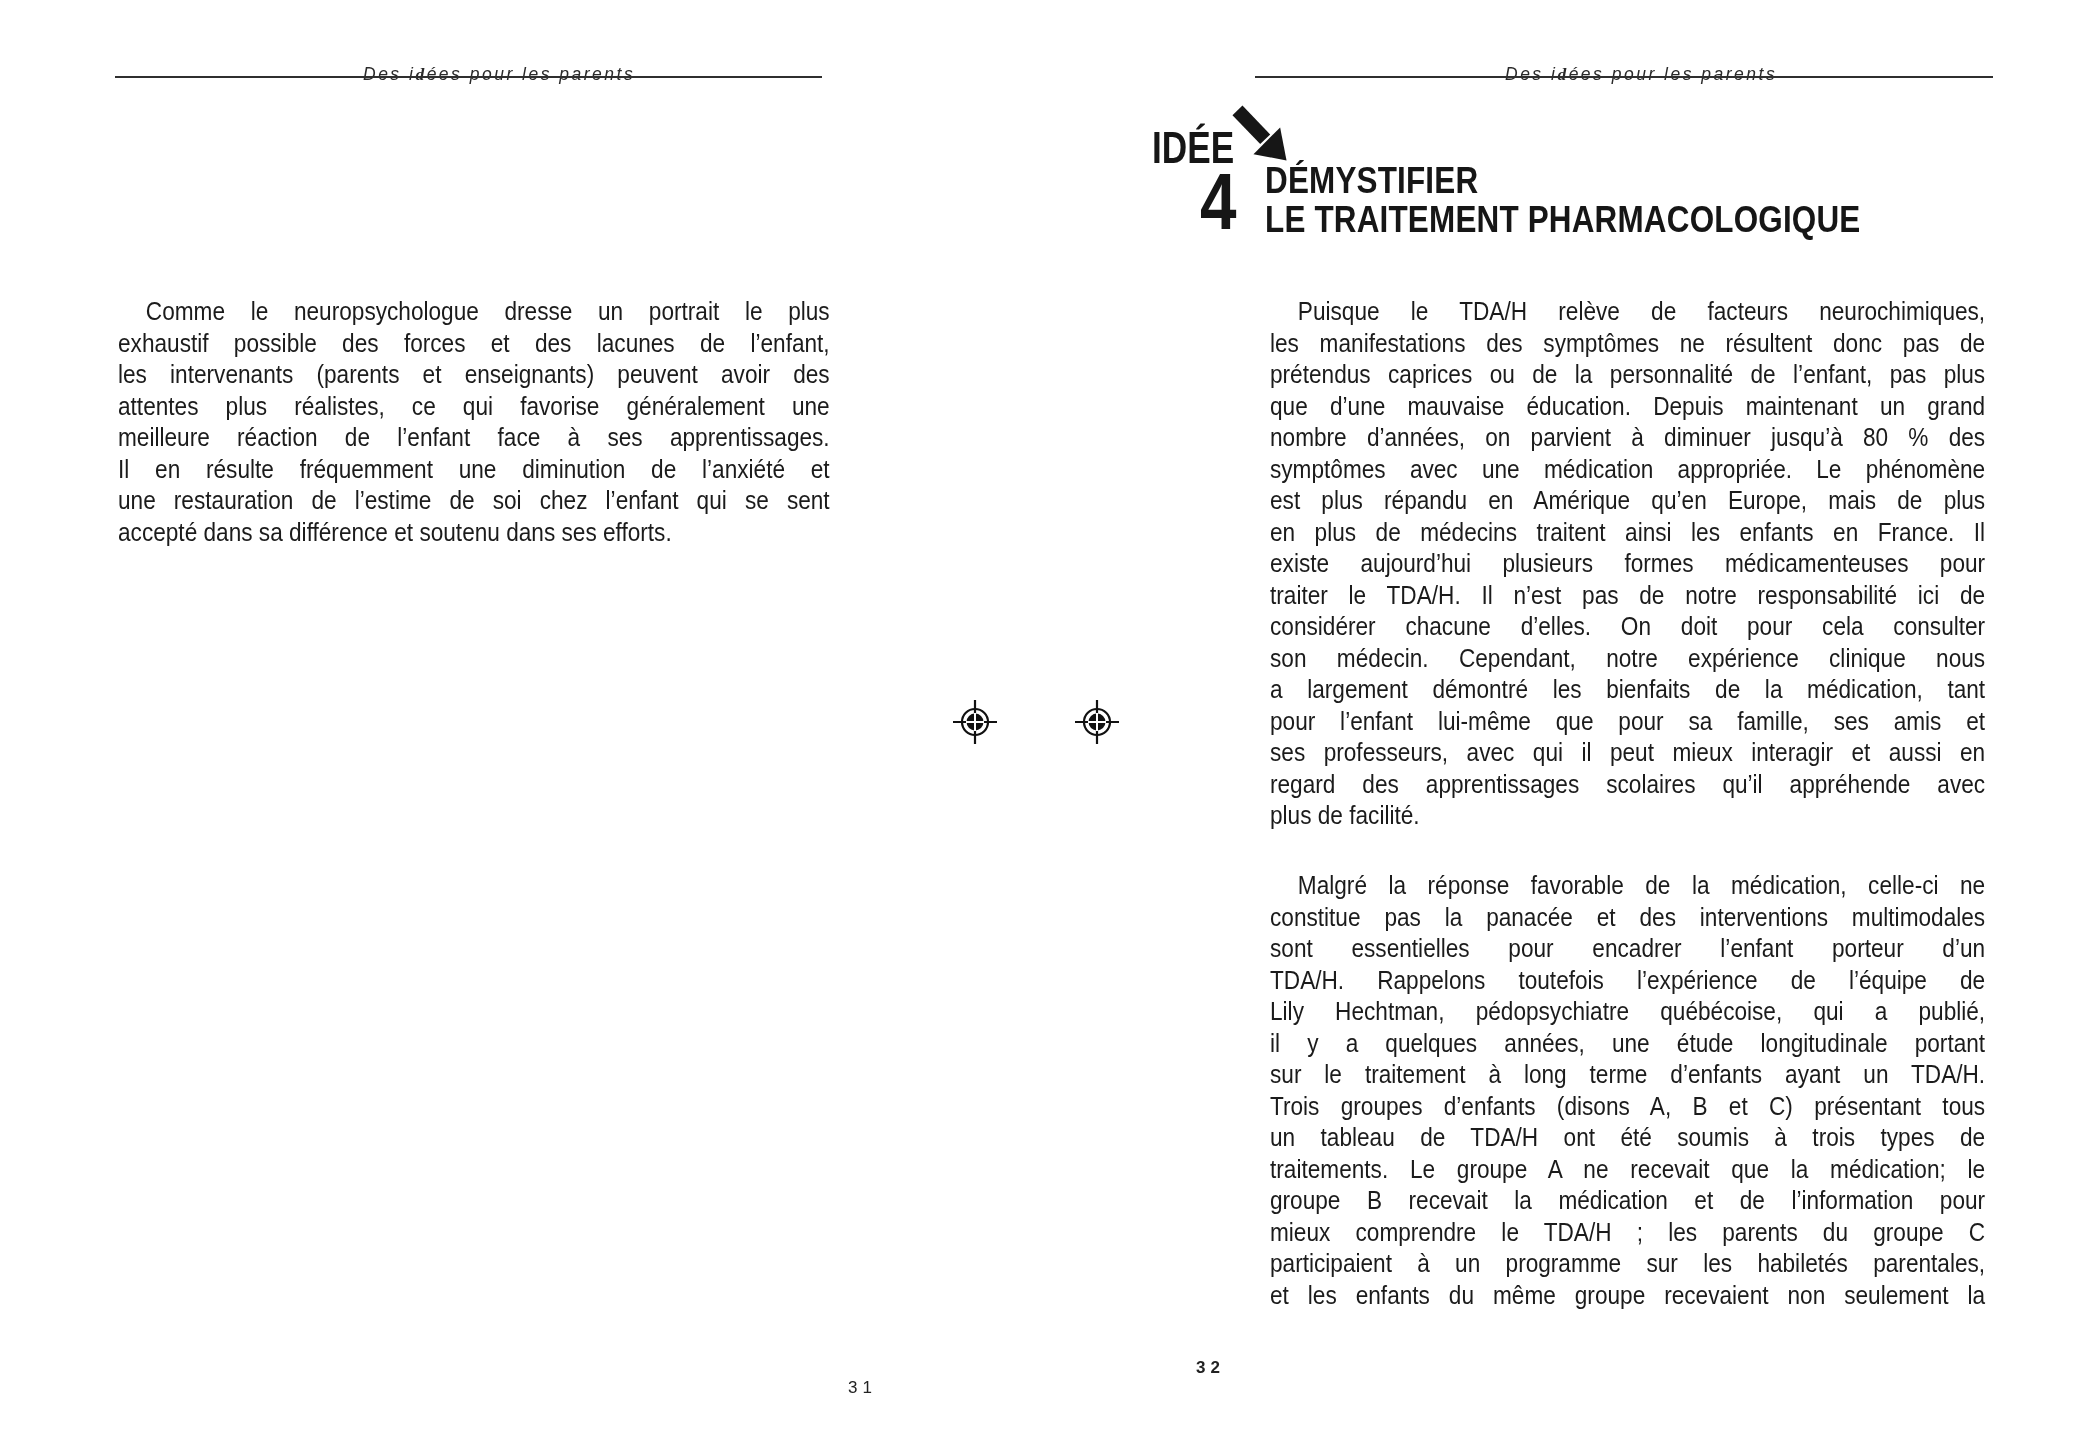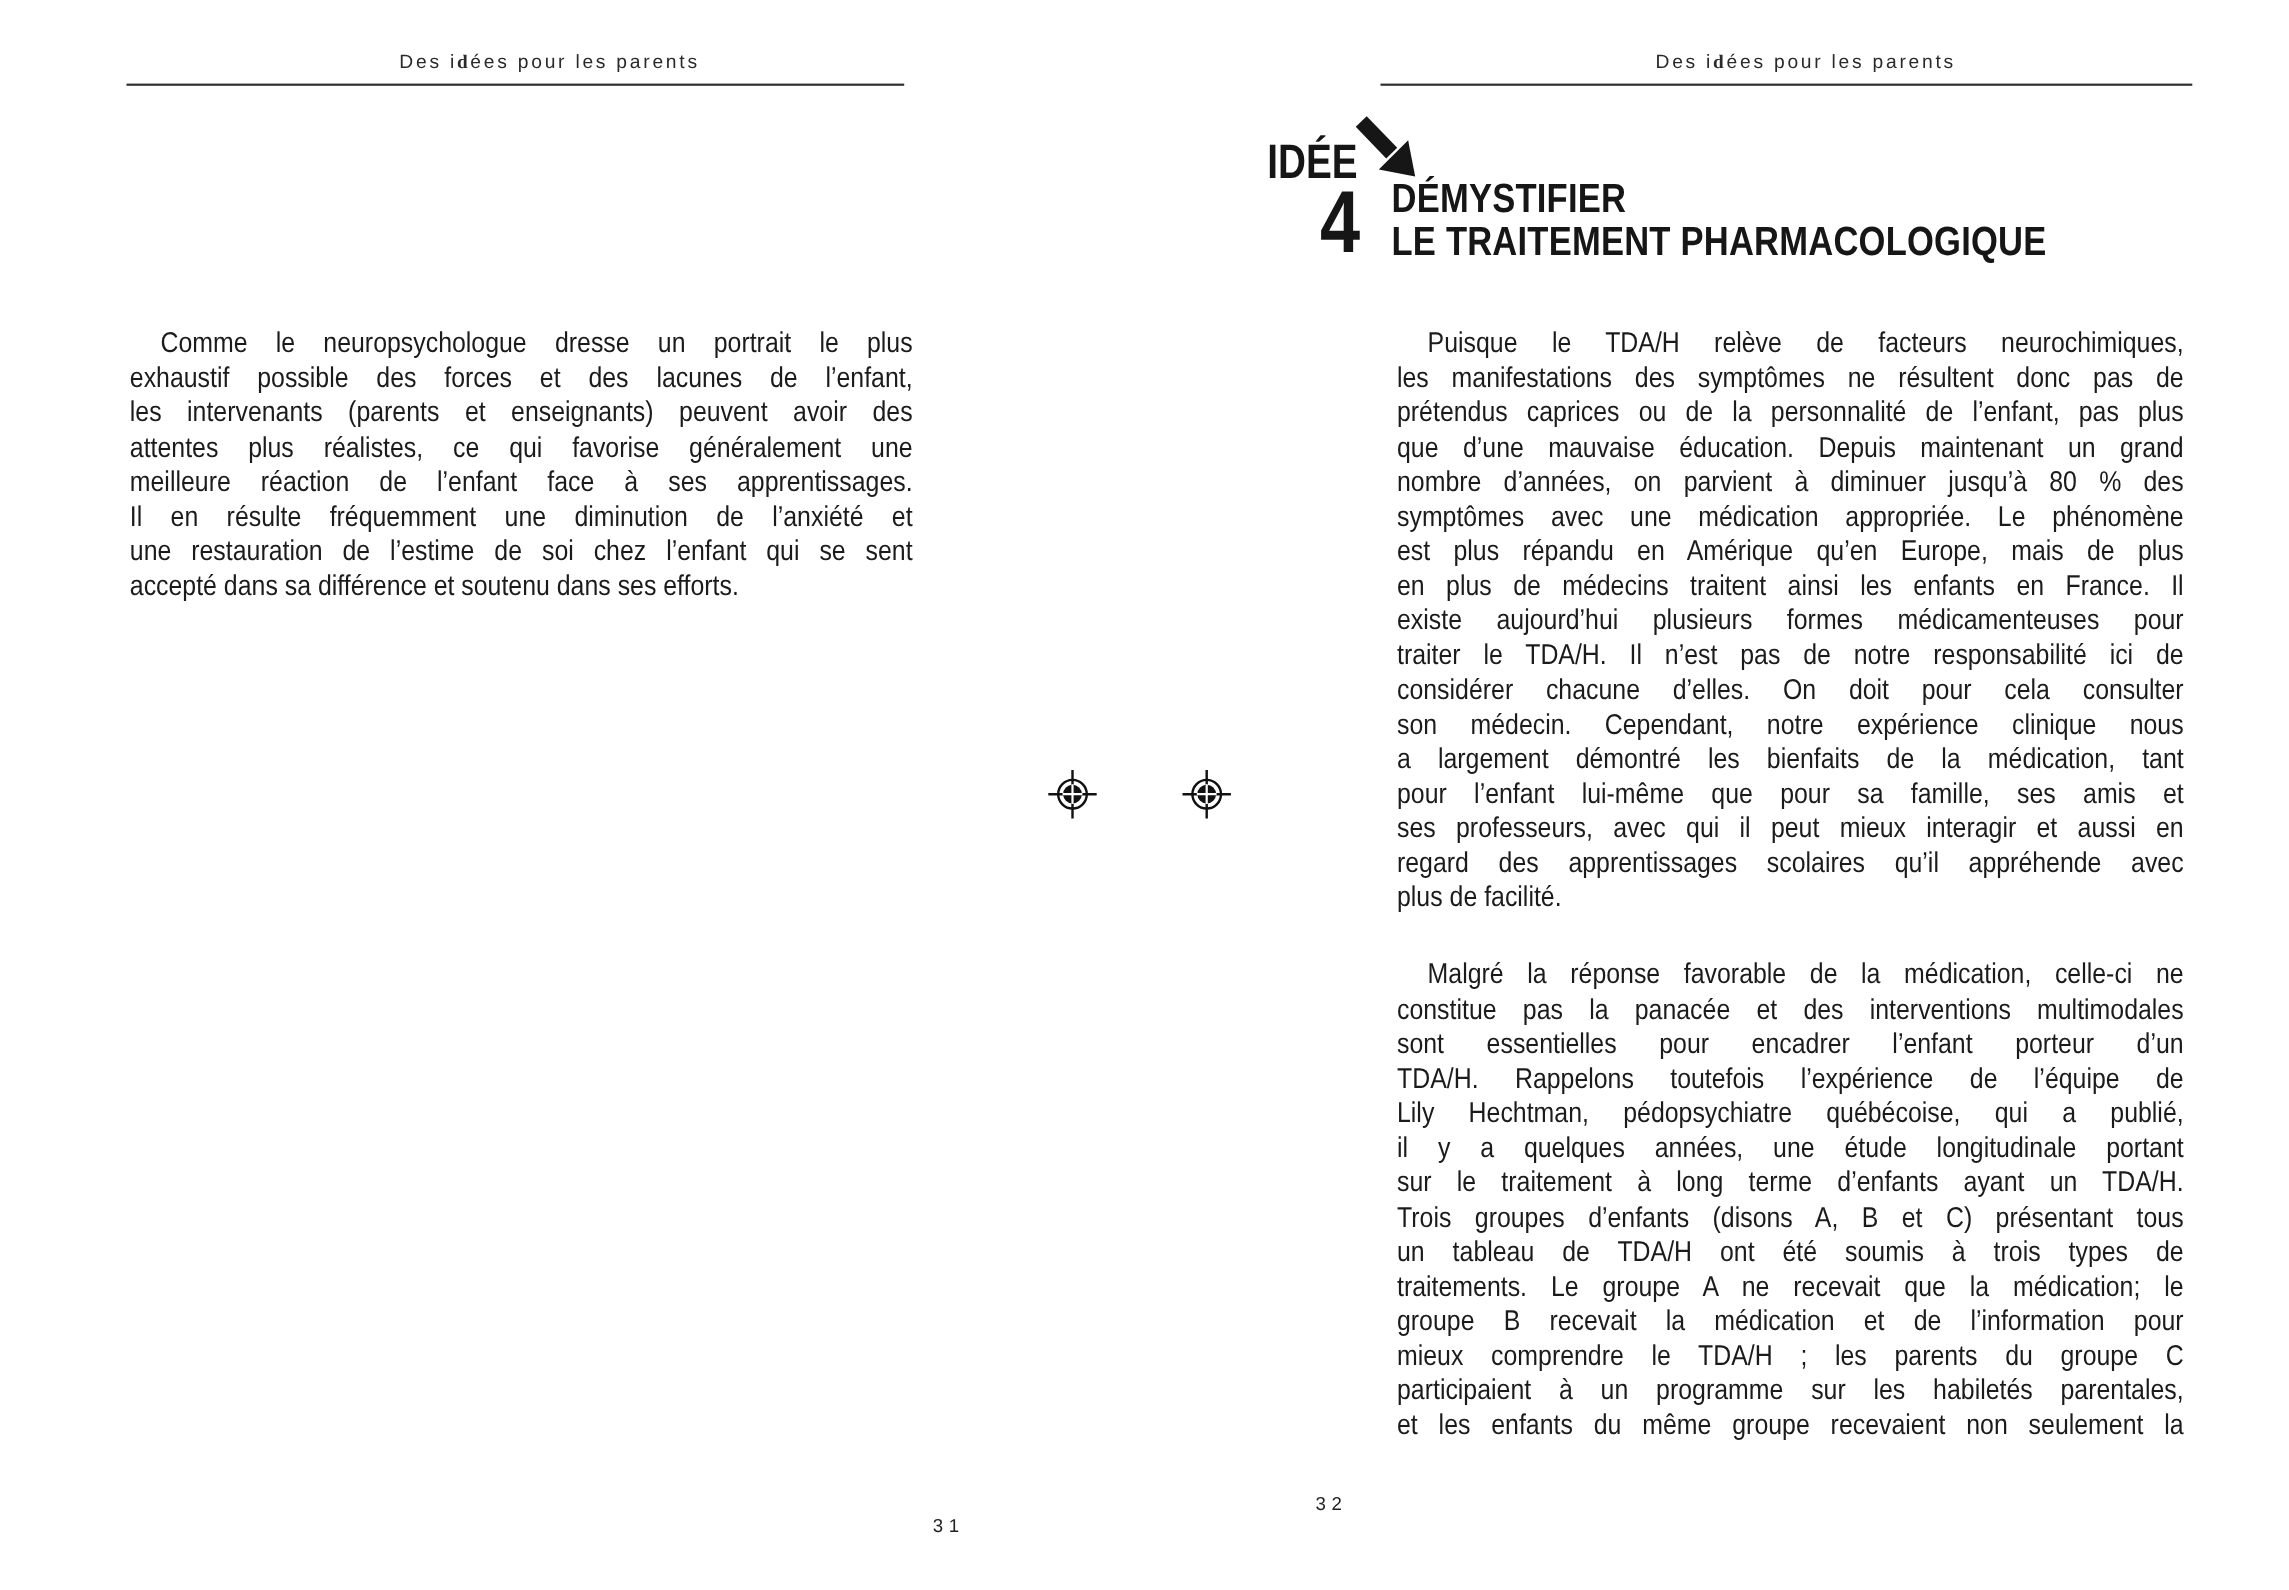--- a/index.html
+++ b/index.html
@@ -3,22 +3,22 @@
 <meta charset="utf-8">
 <style>
   html,body { margin:0; padding:0; background:#ffffff; }
   .spread {
     position:relative; width:2081px; height:1445px; background:#ffffff;
     font-family:"Liberation Sans", sans-serif; color:#1b1b1b;
     overflow:hidden;
   }
   
   .running-head {
-    position:absolute; top:46px; font-size:17.5px; letter-spacing:2.5px;
-    color:#2a2a2a; white-space:nowrap;
+    position:absolute; top:64px; font-size:17.5px; letter-spacing:2.5px;
+    color:#2a2a2a; white-space:nowrap;font-style:italic;
   }
   .running-head .hd { font-weight:700; font-family:"Liberation Serif", serif; }
   .head-rule { position:absolute; top:76px; height:2px; background:#2f2f2f; }
   .rule-left { left:115px; width:707px; }
   .rule-right { left:1255px; width:738px; }
   .rh-left { left:363px; }
   .rh-right { left:1505px; }
 
   
   .idea-label {
@@ -45,21 +45,21 @@
   .para .jline { text-align:justify; text-align-last:justify; text-justify:inter-word; white-space:normal; }
   .para .jline:first-child { text-indent:32px; }
   .para:not(.cont) .jline:last-child { text-align-last:left; }
   .para-left  { left:118px;  top:296px; width:818px; }
   .para-r1    { left:1270px; top:296px; width:822px; }
   .para-r2    { left:1270px; top:870px; width:822px; }
 
   
   .folio { position:absolute; top:1358px; font-size:17px; letter-spacing:5px; color:#222; }
   .folio-left { left:848px;margin-top:20px; }
-  .folio-right { left:1196px; }
+  .folio-right { left:1196px;font-weight:bold; }
 
   
   .regmark { position:absolute; width:48px; height:48px; }
   .reg-1 { left:951px; top:698px; }
   .reg-2 { left:1073px; top:698px; }
 </style>
 </head>
 <body>
 
 <div class="spread">

